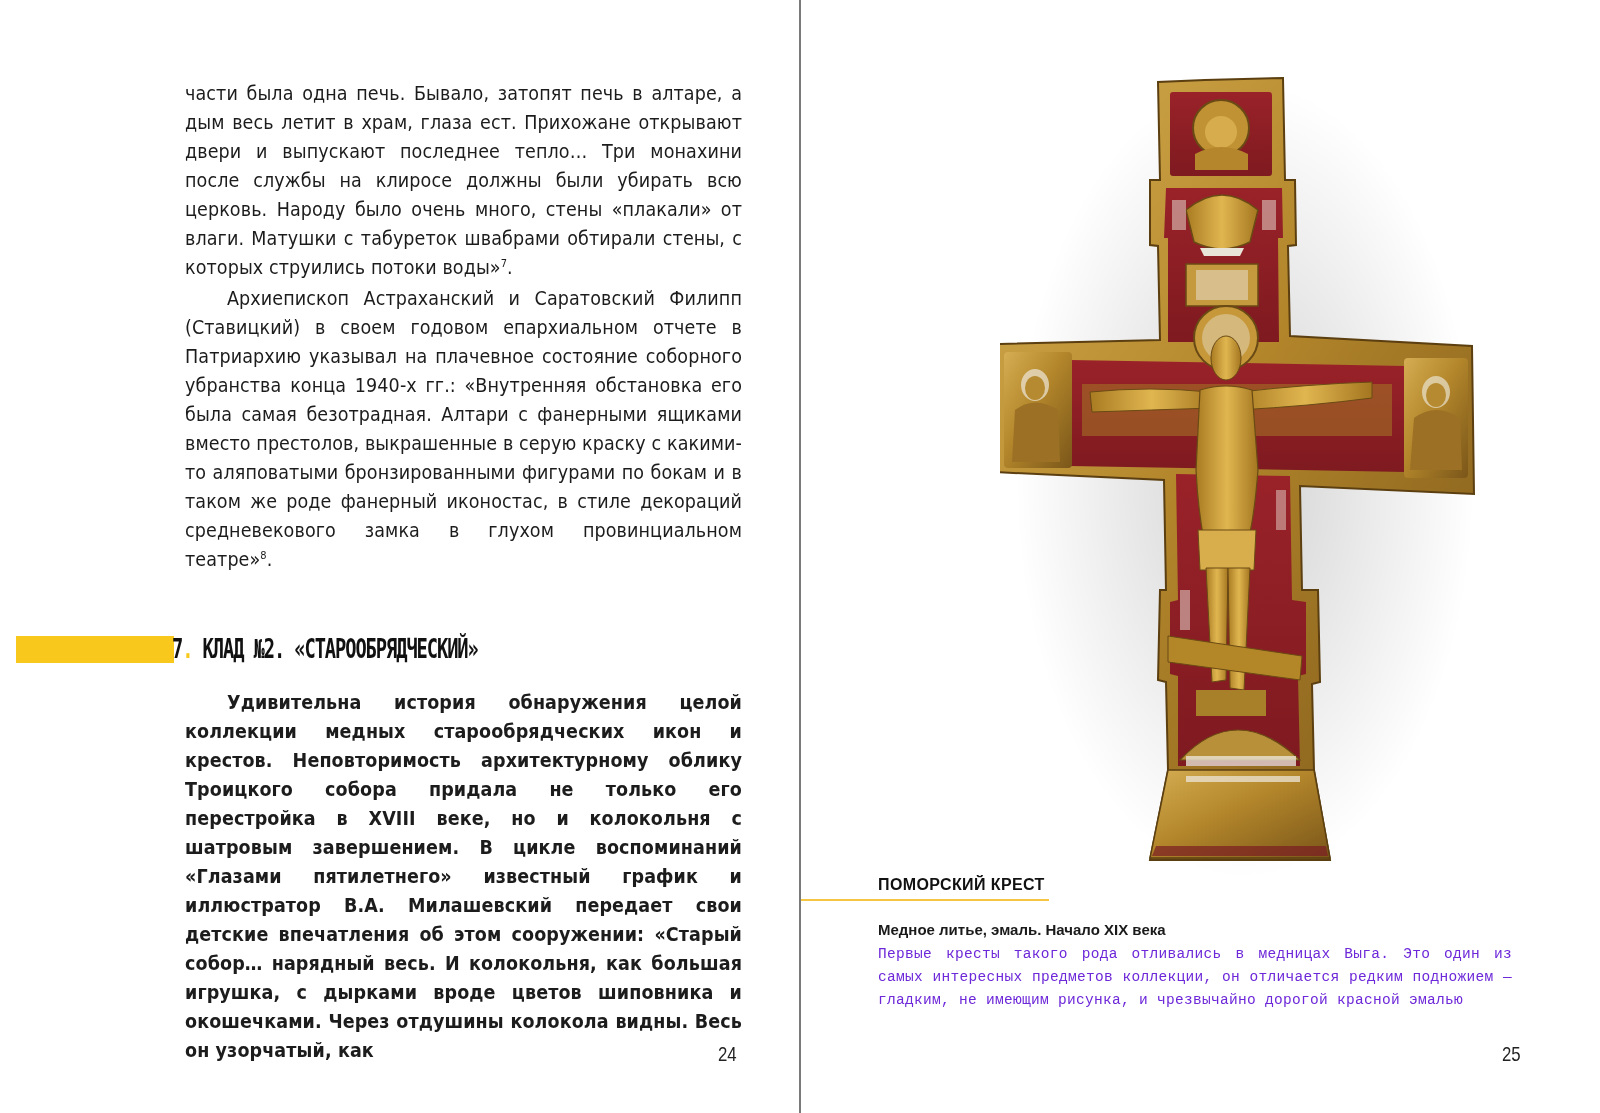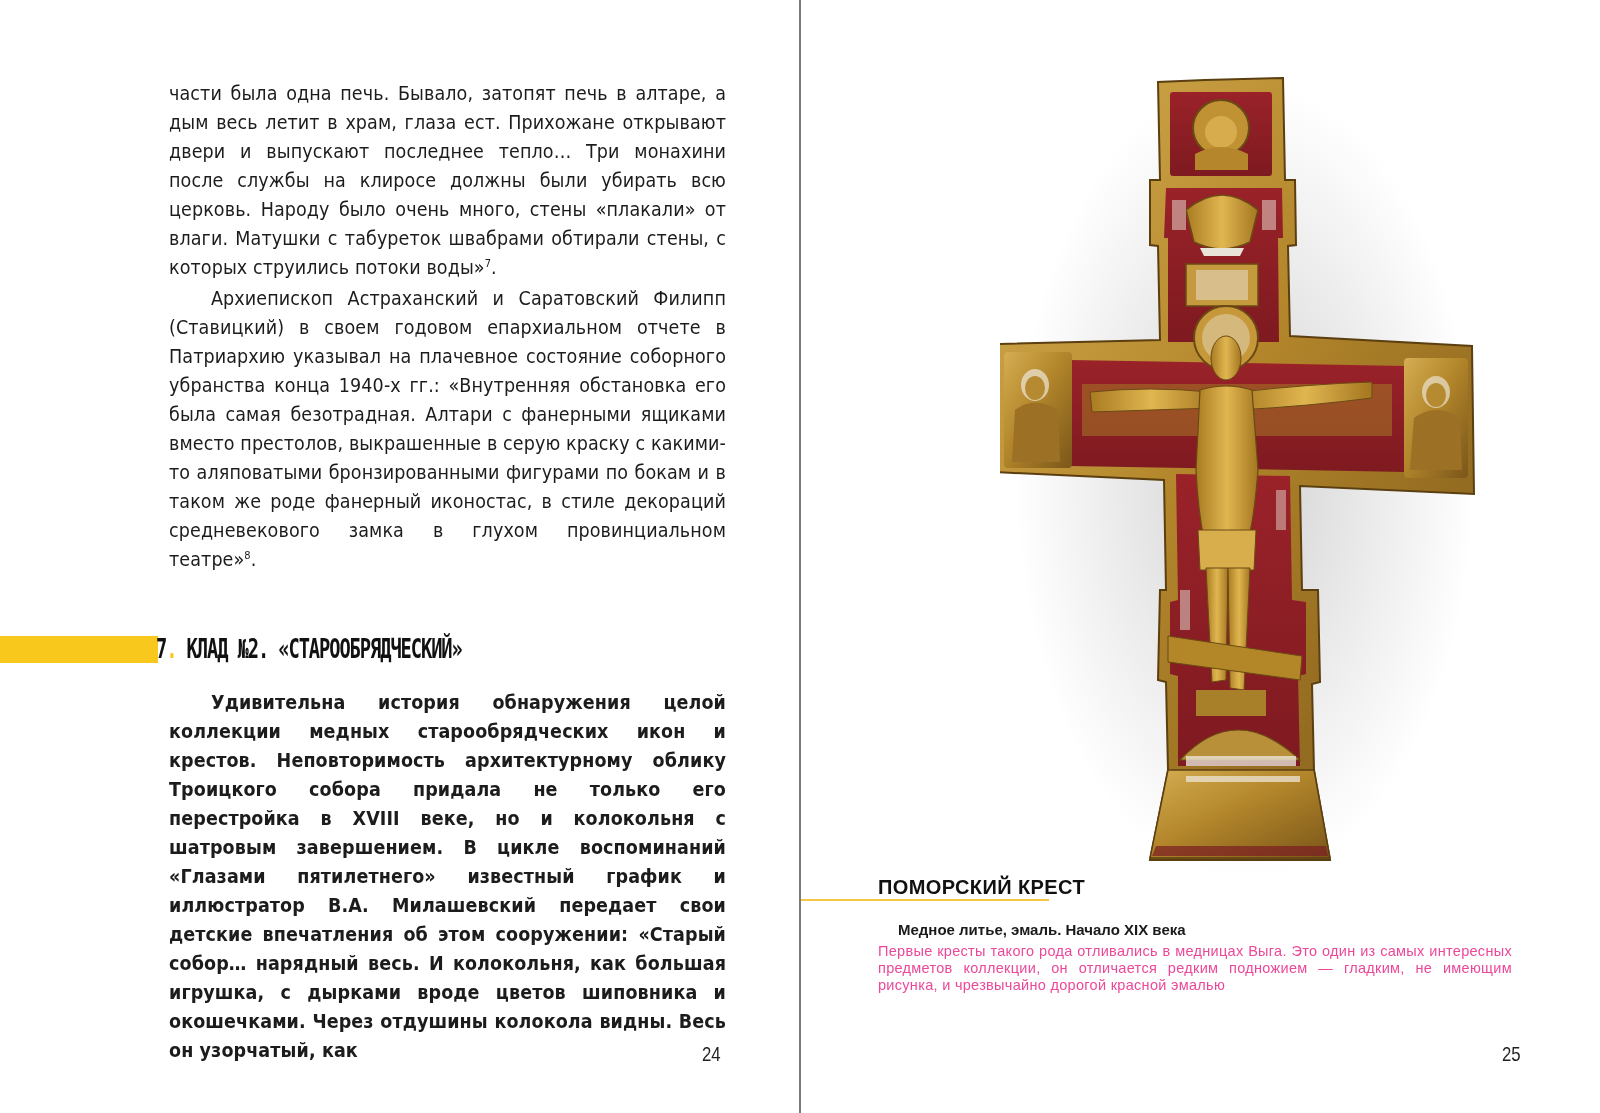--- a/index.html
+++ b/index.html
@@ -22,21 +22,21 @@
       left: 799px;
       top: 0;
       width: 2px;
       height: 1113px;
       background: #7a7a7a;
     }
 
     
     .page-left {
       position: absolute;
-      left: 0; top: 0;
+      left: 16px; top: 0;
       width: 800px; height: 870px; padding-left: 37px;
     }
     .body-text {
       position: absolute;
       left: 169px;
       width: 557px;
       font-size: 19.5px;
       line-height: 29px;
       text-align: justify;
       letter-spacing: 0.1px;
@@ -103,21 +103,21 @@
       left: 1000px;
       top: 70px;
       width: 480px;
       height: 820px;
     }
 
     .caption-title {
       position: absolute;
       left: 878px;
       top: 876px;
-      font-size: 20px;
+      font-size: 16px;
       letter-spacing: 0.4px;
       color: #111;
       font-family: "Liberation Sans", sans-serif;
       font-weight: 600;
     }
     .caption-rule {
       position: absolute;
       left: 801px;
       top: 899px;
       width: 248px;
@@ -125,33 +125,32 @@
       background: #f4c642;
     }
     .caption-subtitle {
       position: absolute;
       left: 878px;
       top: 921px;
       font-size: 15px;
       font-weight: bold;
       color: #1a1a1a;
       font-family: "Liberation Sans", sans-serif;
-      margin-left: 20px;
     }
     .caption-body {
       position: absolute;
       left: 878px;
       top: 943px;
       width: 634px;
       font-size: 14.5px;
-      line-height: 17px;
-      color: #ec4899;
+      line-height: 23px;
+      color: #6d28d9;
       text-align: justify;
       letter-spacing: 0.3px;
-      font-family: Liberation Sans, sans-serif;
+      font-family: Liberation Mono, monospace;
     }
   </style>
 </head>
 <body>
 
 <div class="spread">
 
   <div class="page-left">
 
     <div class="body-text" id="block-1">

